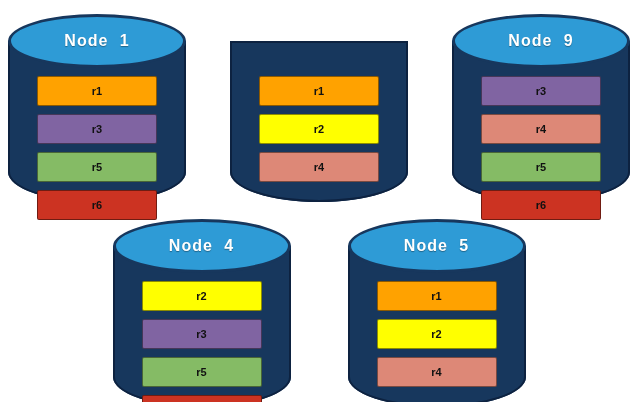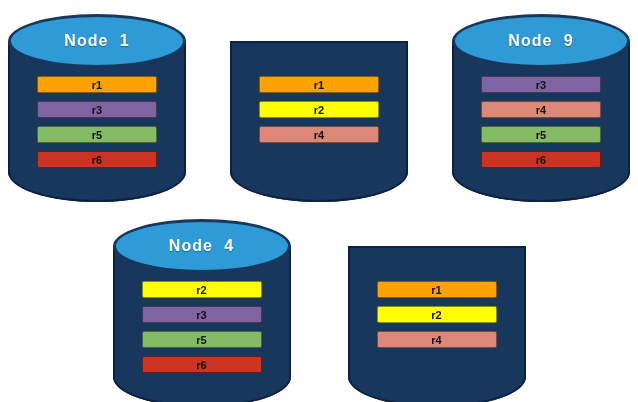--- a/index.html
+++ b/index.html
@@ -39,21 +39,21 @@
     word-spacing: 6px;
     text-shadow: 0 1px 1px rgba(0,0,0,0.35);
   }
 
   .records {
     position: absolute; top: 62px; left: 29px; right: 29px;
     display: flex; flex-direction: column; gap: 8px;
     z-index: 3;
   }
   .record-bar {
-    height: 17px;
+    height: 30px;
     border: 1px solid rgba(0,0,0,0.45);
     border-radius: 2px;
     display: flex; align-items: center; justify-content: center;
     font-size: 11px;
     font-weight: bold;
     color: #111111;
   }
 </style>
 </head>
 <body>
@@ -139,20 +139,23 @@
           <span>r5</span>
         </div>
         <div class="record-bar" style="background: rgb(204, 51, 34);">
           <span>r6</span>
         </div>
       </div>
     </div>
 
     <div class="cylinder">
       <div class="cyl-body"></div>
+      <div class="cyl-top">
+        <span class="cyl-title">Node 5</span>
+      </div>
       <div class="records">
         <div class="record-bar" style="background: rgb(255, 162, 0);">
           <span>r1</span>
         </div>
         <div class="record-bar" style="background: rgb(255, 255, 0);">
           <span>r2</span>
         </div>
         <div class="record-bar" style="background: rgb(221, 136, 119);">
           <span>r4</span>
         </div>

